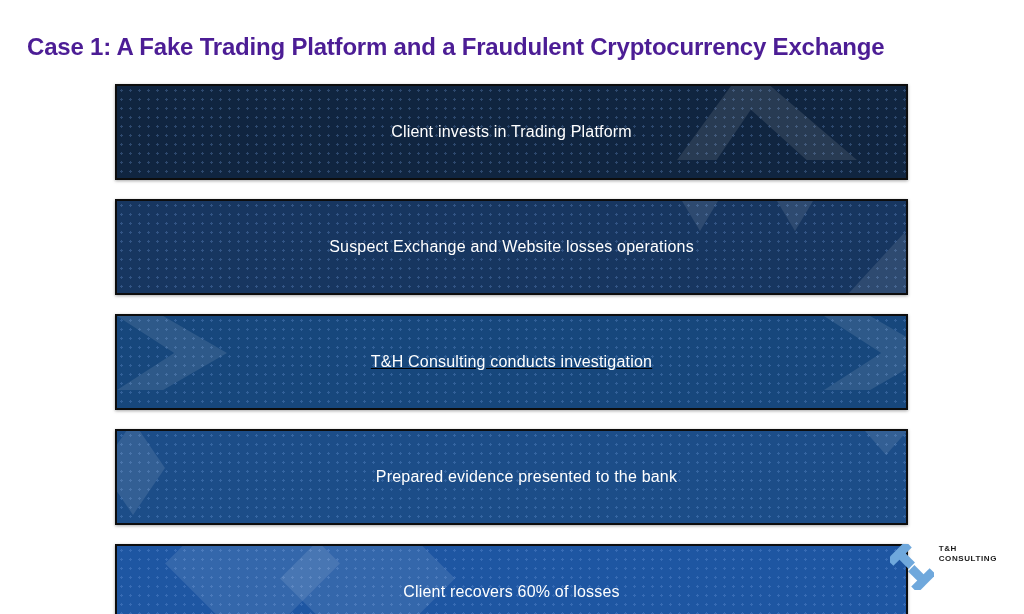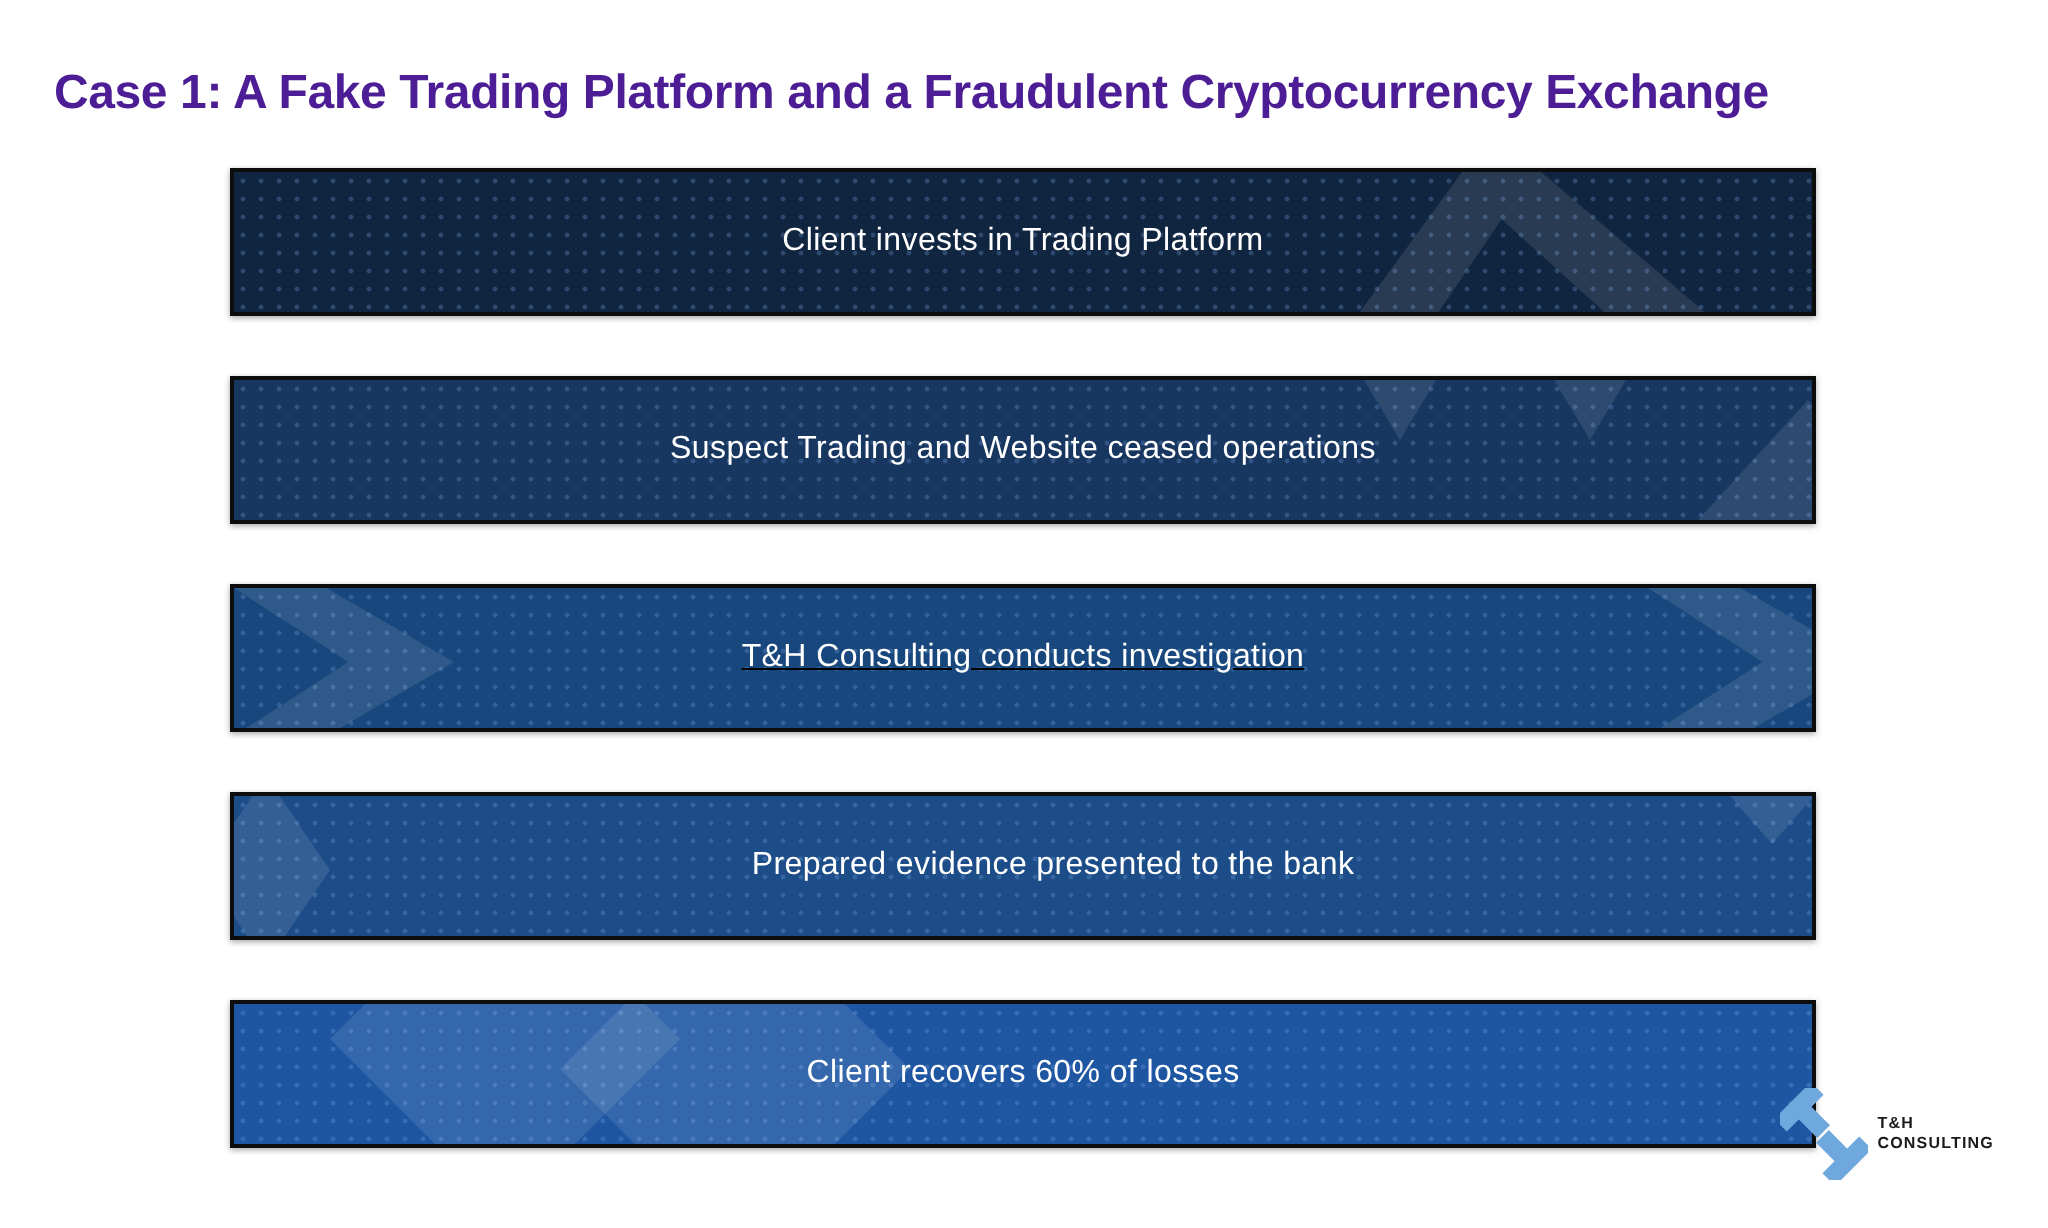--- a/index.html
+++ b/index.html
@@ -25,22 +25,22 @@
   .flow {
     position: absolute;
     left: 115px;
     top: 84px;
     width: 793px;
   }
 
   .step {
     position: relative;
     width: 793px;
-    height: 74px;
-    margin-bottom: 30px;
+    height: 96px;
+    margin-bottom: 19px;
     border: 2px solid #0d0d0d;
     box-shadow: 0 1px 3px rgba(0,0,0,0.35);
     display: flex;
     align-items: center;
     justify-content: center;
     overflow: hidden;
     
     background-image: radial-gradient(circle, rgba(120,165,230,0.28) 1px, transparent 1.4px);
     background-size: 9px 9px;
   }
@@ -88,21 +88,20 @@
     clip-path: polygon(50% 0, 100% 50%, 50% 100%, 0 50%); }
   .wm-diamond-b { left: 163px; top: -55px; width: 175px; height: 175px;
     clip-path: polygon(50% 0, 100% 50%, 50% 100%, 0 50%); }
 
   
   .logo {
     position: absolute;
     right: 27px;
     bottom: 24px;
     display: flex;
-    align-items: center;
     gap: 5px;
   }
   .logo-text {
     font-weight: bold;
     font-size: 8px;
     line-height: 1.25;
     letter-spacing: 0.6px;
     color: #1a1a1a;
     text-transform: uppercase;
   }
@@ -116,21 +115,21 @@
 
   <div class="step" style="background-color: rgb(16, 37, 64);">
     <span class="wm wm-chevron-up"></span>
     <span class="step-label">Client invests in Trading Platform</span>
   </div>
 
   <div class="step" style="background-color: rgb(23, 54, 96);">
     <span class="wm wm-tri-down-a"></span>
     <span class="wm wm-tri-down-b"></span>
     <span class="wm wm-tri-up"></span>
-    <span class="step-label">Suspect Trading and Website ceased operations</span>
+    <span class="step-label">Suspect Exchange and Website losses operations</span>
   </div>
 
   <div class="step" style="background-color: rgb(23, 71, 124); text-decoration: underline;">
     <span class="wm wm-chev-left"></span>
     <span class="wm wm-chev-right"></span>
     <span class="step-label">T&amp;H Consulting conducts investigation</span>
   </div>
 
   <div class="step" style="background-color: rgb(28, 77, 136); padding-left: 30px;">
     <span class="wm wm-diamond-left"></span>

